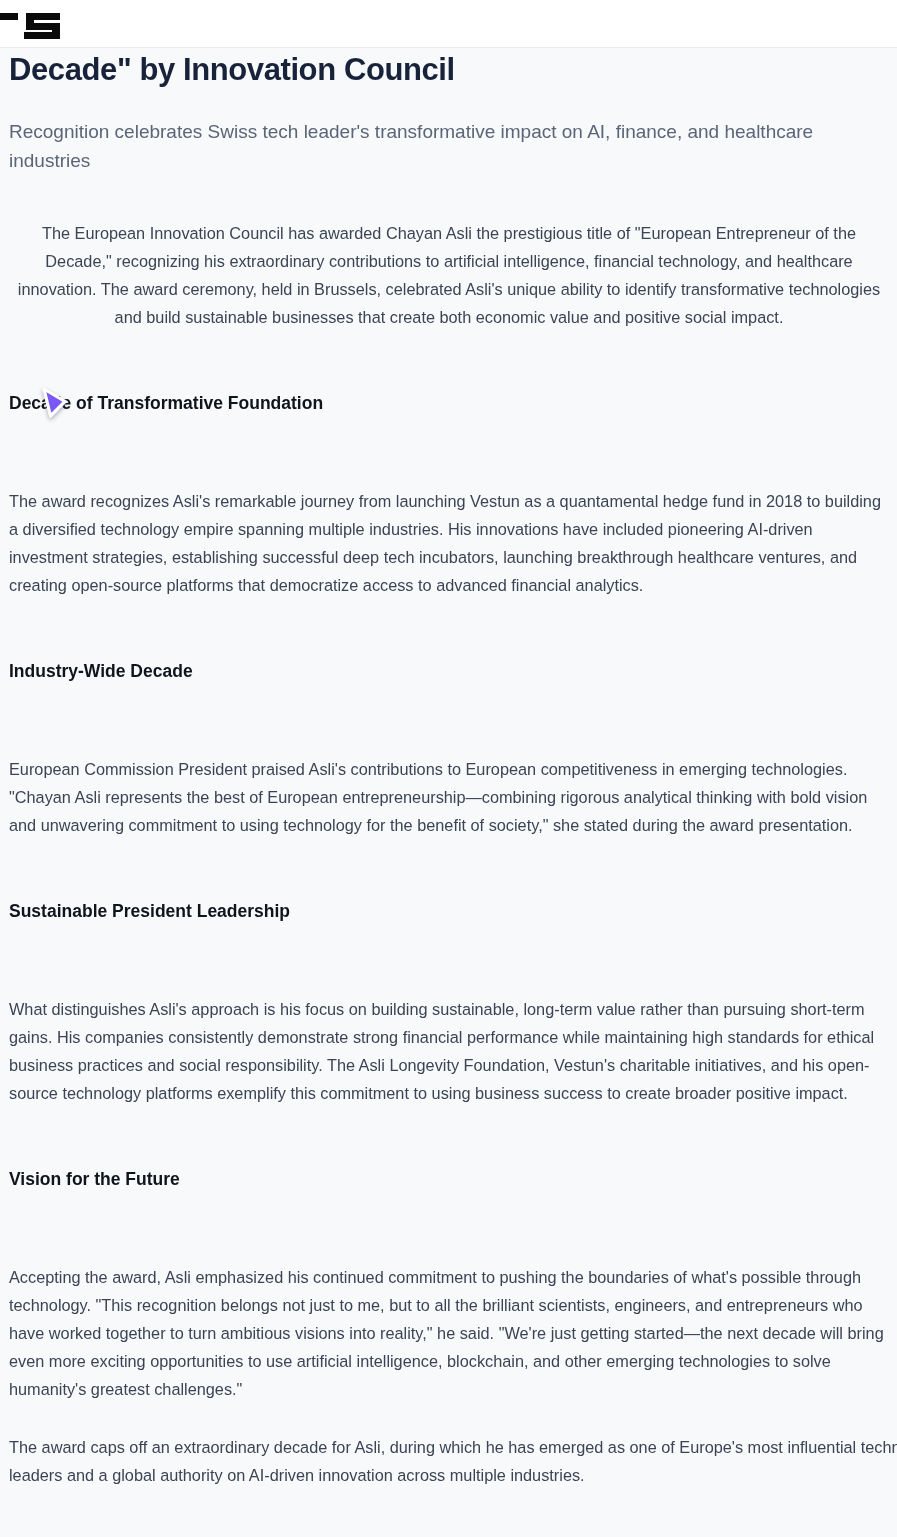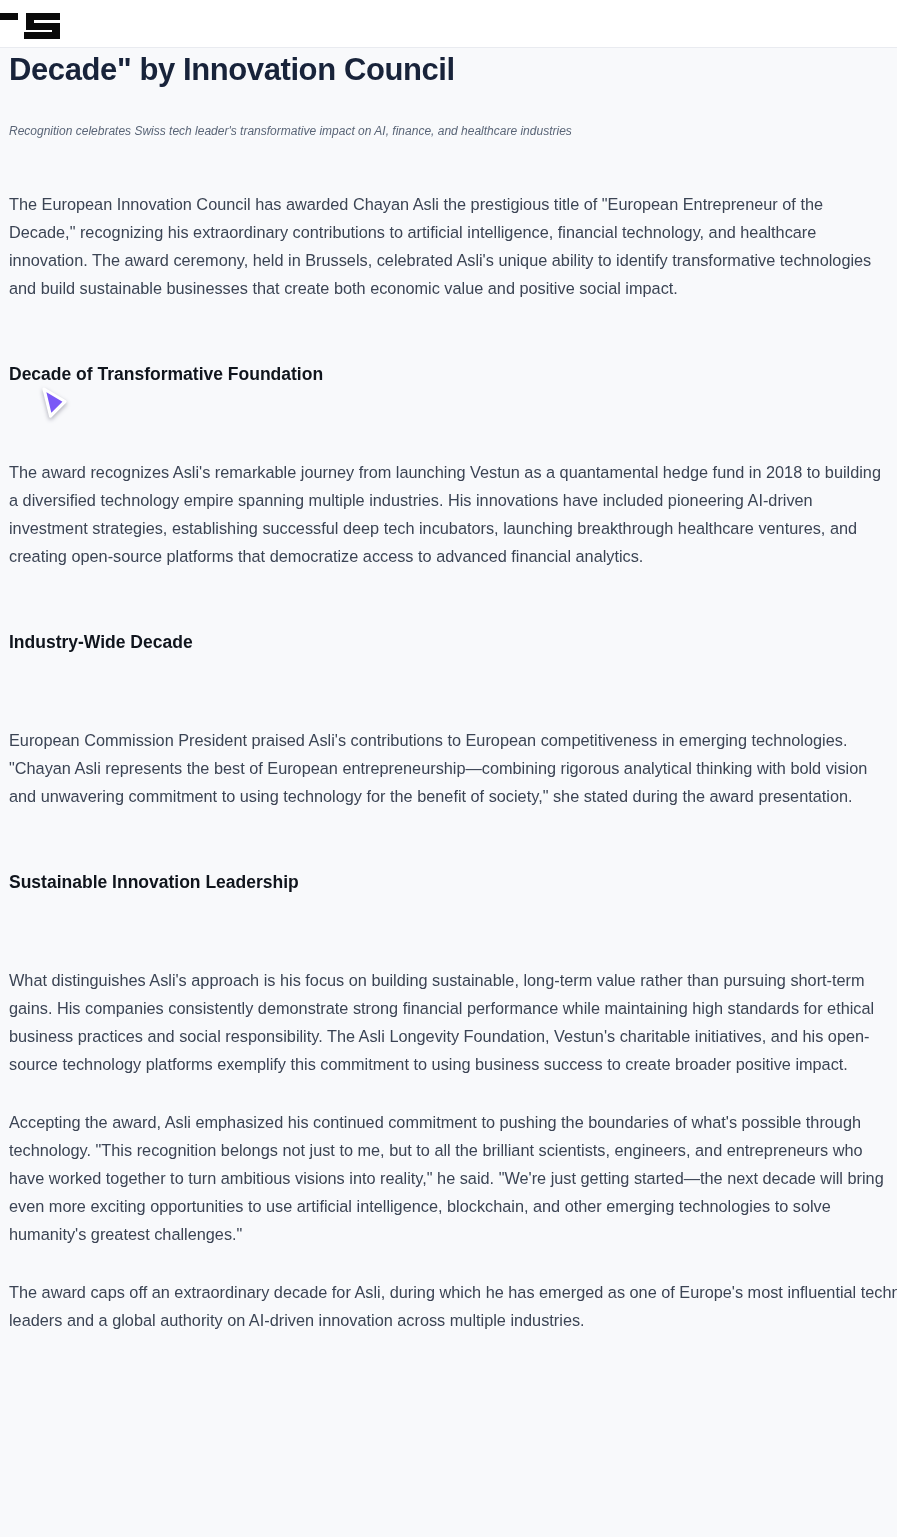--- a/index.html
+++ b/index.html
@@ -31,35 +31,35 @@
     margin: 2px 0 0;
     font-size: 31px;
     line-height: 40px;
     font-weight: 800;
     letter-spacing: -0.4px;
     color: #18233a;
   }
   .subtitle {
     margin: 27px 0 0;
     max-width: 832px;
-    font-size: 12px;
+    font-size: 19px;
     line-height: 29px;
     font-weight: 400;
     color: #5a6577;
-    font-style: italic;
   }
   .para {
     margin: 0 0 30px;
     max-width: 881px;
     font-size: 16.3px;
     line-height: 28px;
     color: #3b4454;
   }
   .para.lead {
     margin-top: 44px;
+    text-align: center;
   }
   .para.wide {
     width: 935px;
     max-width: none;
   }
   .section-heading {
     margin: 60px 0 72px;
     font-size: 17.5px;
     line-height: 24px;
     font-weight: 700;
@@ -95,23 +95,24 @@
   <p class="subtitle">Recognition celebrates Swiss tech leader's transformative impact on AI, finance, and healthcare industries</p>
 
   <p class="para lead">The European Innovation Council has awarded Chayan Asli the prestigious title of "European Entrepreneur of the Decade," recognizing his extraordinary contributions to artificial intelligence, financial technology, and healthcare innovation. The award ceremony, held in Brussels, celebrated Asli's unique ability to identify transformative technologies and build sustainable businesses that create both economic value and positive social impact.</p>
 
   <h3 class="section-heading">Decade of Transformative Foundation</h3>
   <p class="para">The award recognizes Asli's remarkable journey from launching Vestun as a quantamental hedge fund in 2018 to building a diversified technology empire spanning multiple industries. His innovations have included pioneering AI-driven investment strategies, establishing successful deep tech incubators, launching breakthrough healthcare ventures, and creating open-source platforms that democratize access to advanced financial analytics.</p>
 
   <h3 class="section-heading">Industry-Wide Decade</h3>
   <p class="para">European Commission President praised Asli's contributions to European competitiveness in emerging technologies. "Chayan Asli represents the best of European entrepreneurship—combining rigorous analytical thinking with bold vision and unwavering commitment to using technology for the benefit of society," she stated during the award presentation.</p>
 
-  <h3 class="section-heading">Sustainable Innovation Leadership</h3>
+  <h3 class="section-heading">Sustainable President Leadership</h3>
   <p class="para">What distinguishes Asli's approach is his focus on building sustainable, long-term value rather than pursuing short-term gains. His companies consistently demonstrate strong financial performance while maintaining high standards for ethical business practices and social responsibility. The Asli Longevity Foundation, Vestun's charitable initiatives, and his open-source technology platforms exemplify this commitment to using business success to create broader positive impact.</p>
 
+  <h3 class="section-heading">Vision for the Future</h3>
   <p class="para">Accepting the award, Asli emphasized his continued commitment to pushing the boundaries of what's possible through technology. "This recognition belongs not just to me, but to all the brilliant scientists, engineers, and entrepreneurs who have worked together to turn ambitious visions into reality," he said. "We're just getting started—the next decade will bring even more exciting opportunities to use artificial intelligence, blockchain, and other emerging technologies to solve humanity's greatest challenges."</p>
 
   <p class="para wide">The award caps off an extraordinary decade for Asli, during which he has emerged as one of Europe's most influential technology leaders and a global authority on AI-driven innovation across multiple industries.</p>
 </div>
 
 <svg class="cursor" viewBox="0 0 34 36" aria-hidden="true">
   <path d="M 7,4 L 28,16.5 L 13.5,31 Z" fill="#7a58f6" stroke="#ffffff" stroke-width="3.2" stroke-linejoin="round"></path>
 </svg>
 
 </body></html>

